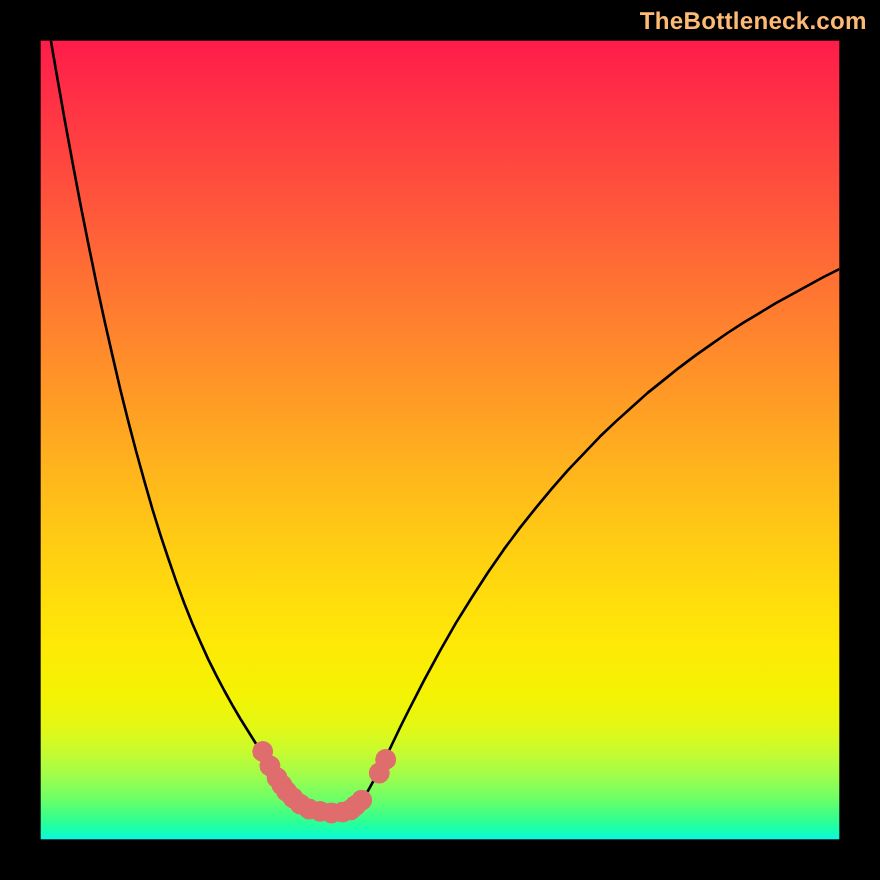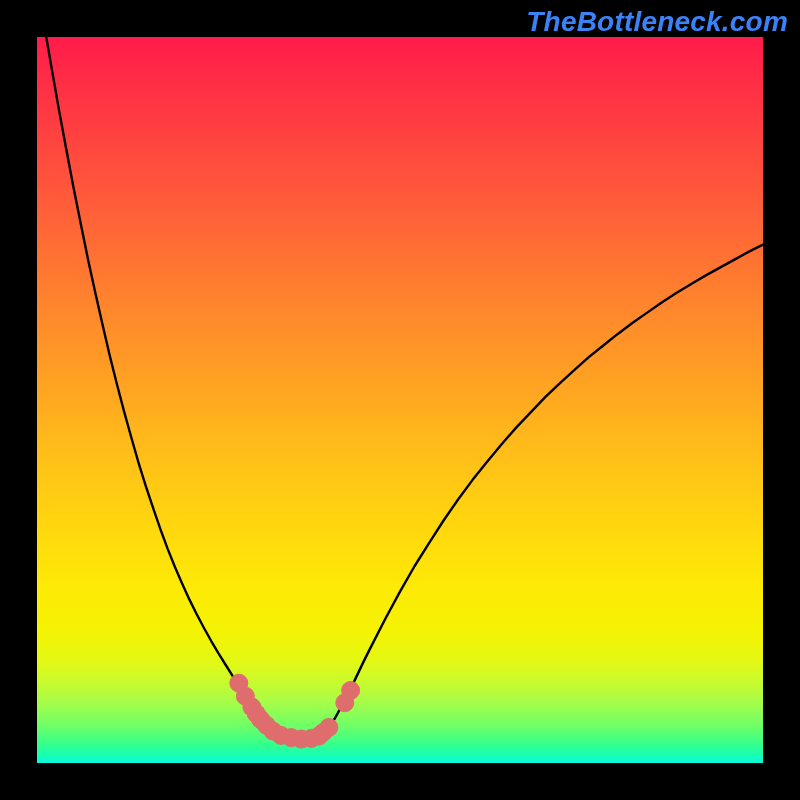--- a/index.html
+++ b/index.html
@@ -55,26 +55,25 @@
     left: 0;
     top: 0;
     width: 726px;
     height: 726px;
     overflow: visible;
   }
   .watermark {
     position: absolute;
     top: 6px;
     right: 12px;
-    color: #3b82f6;
-    font-size: 28px;
+    color: #fdba74;
+    font-size: 22px;
     font-weight: 600;
     letter-spacing: 0.2px;
     user-select: none;
-    font-style: italic;
   }
 </style>
 </head>
 <body>
 
 <div class="frame">
   <div class="plot-area">
     <svg viewBox="0 0 726 726" preserveAspectRatio="none">
       <path id="curve-path" fill="none" stroke="#000000" stroke-width="2.4" stroke-linejoin="round" stroke-linecap="round" d="M0.00 -54.45 L7.26 -11.62 L14.52 30.49 L21.78 71.87 L29.04 111.08 L36.30 149.56 L43.56 185.86 L50.82 221.43 L58.08 254.83 L65.34 286.77 L72.60 317.99 L79.86 347.03 L87.12 374.62 L94.38 400.75 L101.64 426.16 L108.90 449.39 L116.16 471.17 L123.42 492.23 L130.68 511.83 L137.94 529.98 L145.20 546.68 L152.46 562.65 L159.72 577.17 L166.98 590.96 L174.24 604.03 L181.50 616.37 L188.76 627.99 L196.02 639.61 L199.65 645.41 L203.28 650.50 L210.54 661.39 L217.80 671.55 L225.06 680.26 L232.32 688.25 L235.95 691.88 L239.58 694.78 L243.21 696.96 L246.84 698.41 L254.10 700.59 L261.36 702.04 L268.62 702.04 L275.88 701.32 L279.51 699.86 L283.14 698.41 L286.77 695.51 L290.40 691.88 L297.66 681.71 L304.92 668.65 L312.18 654.85 L319.44 639.61 L326.70 624.36 L333.96 609.84 L348.48 581.53 L363.00 554.66 L377.52 529.25 L392.04 506.02 L406.56 483.52 L421.08 462.46 L435.60 442.86 L450.12 424.71 L464.64 407.29 L479.16 390.59 L493.68 375.34 L508.20 360.10 L522.72 346.30 L537.24 333.23 L551.76 320.17 L566.28 308.55 L580.80 296.93 L595.32 286.04 L609.84 275.88 L624.36 265.72 L638.88 256.28 L653.40 247.57 L667.92 238.85 L682.44 230.87 L696.96 222.88 L711.48 214.90 L726.00 207.64"></path>
       <g id="marker-group">

